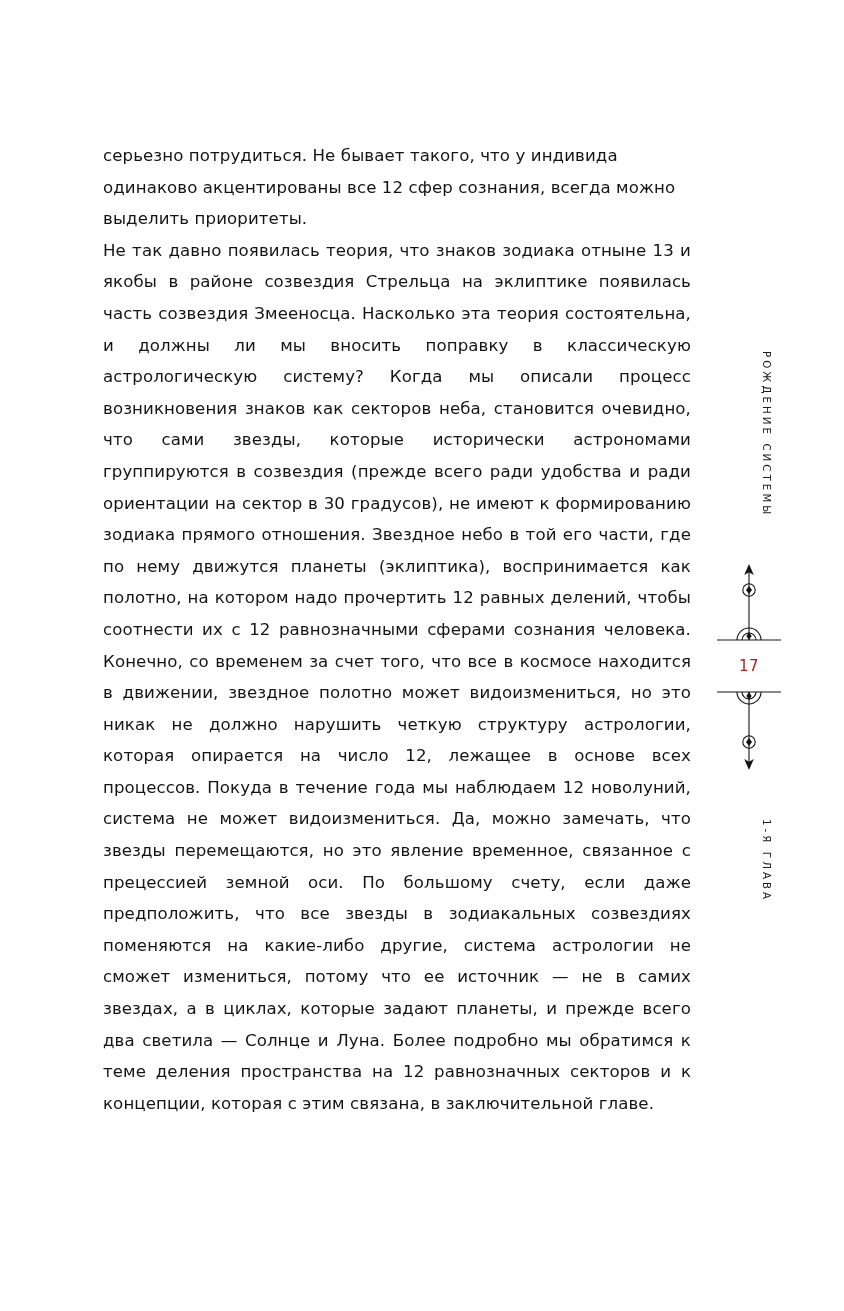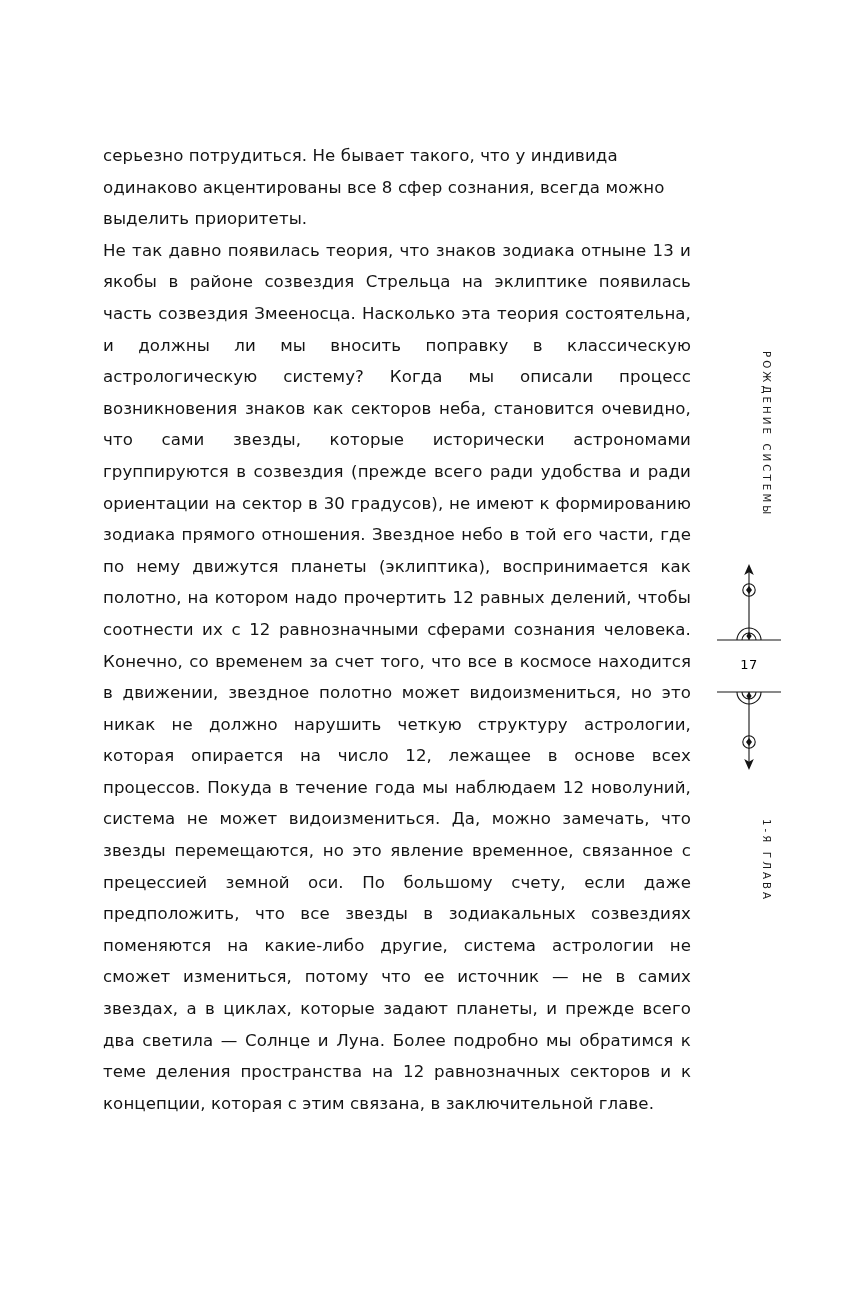--- a/index.html
+++ b/index.html
@@ -95,32 +95,32 @@
   .folio svg {
     display: block;
   }
 
   .folio-number {
     position: absolute;
     left: 0;
     top: 95px;
     width: 68px;
     text-align: center;
-    font-size: 13px;
+    font-size: 15px;
     letter-spacing: 0.5px;
-    color: #000000;
+    color: #b91c1c;
   }
 </style>
 </head>
 <body>
 
 <div class="page">
 
   <div class="text-column">
-    <p class="para first">серьезно потрудиться. Не бывает такого, что у индивида одинаково акцентированы все 8 сфер сознания, всегда можно выделить приоритеты.</p>
+    <p class="para first">серьезно потрудиться. Не бывает такого, что у индивида одинаково акцентированы все 12 сфер сознания, всегда можно выделить приоритеты.</p>
     <p class="para justified">Не так давно появилась теория, что знаков зодиака отныне 13 и якобы в районе созвездия Стрельца на эклиптике появилась часть созвездия Змееносца. Насколько эта теория состоятельна, и должны ли мы вносить поправку в классическую астрологическую систему? Когда мы описали процесс возникновения знаков как секторов неба, становится очевидно, что сами звезды, которые исторически астрономами группируются в созвездия (прежде всего ради удобства и ради ориентации на сектор в 30 градусов), не имеют к формированию зодиака прямого отношения. Звездное небо в той его части, где по нему движутся планеты (эклиптика), воспринимается как полотно, на котором надо прочертить 12 равных делений, чтобы соотнести их с 12 равнозначными сферами сознания человека. Конечно, со временем за счет того, что все в космосе находится в движении, звездное полотно может видоизмениться, но это никак не должно нарушить четкую структуру астрологии, которая опирается на число 12, лежащее в основе всех процессов. Покуда в течение года мы наблюдаем 12 новолуний, система не может видоизмениться. Да, можно замечать, что звезды перемещаются, но это явление временное, связанное с прецессией земной оси. По большому счету, если даже предположить, что все звезды в зодиакальных созвездиях поменяются на какие-либо другие, система астрологии не сможет измениться, потому что ее источник — не в самих звездах, а в циклах, которые задают планеты, и прежде всего два светила — Солнце и Луна. Более подробно мы обратимся к теме деления пространства на 12 равнозначных секторов и к концепции, которая с этим связана, в заключительной главе.</p>
   </div>
 
   <div class="side-rail">
     <div class="vlabel top">РОЖДЕНИЕ СИСТЕМЫ</div>
     <div class="vlabel bottom">1-Я ГЛАВА</div>
   </div>
 
   <div class="folio">
     <svg width="68" height="230" viewBox="0 0 68 230" aria-hidden="true">

